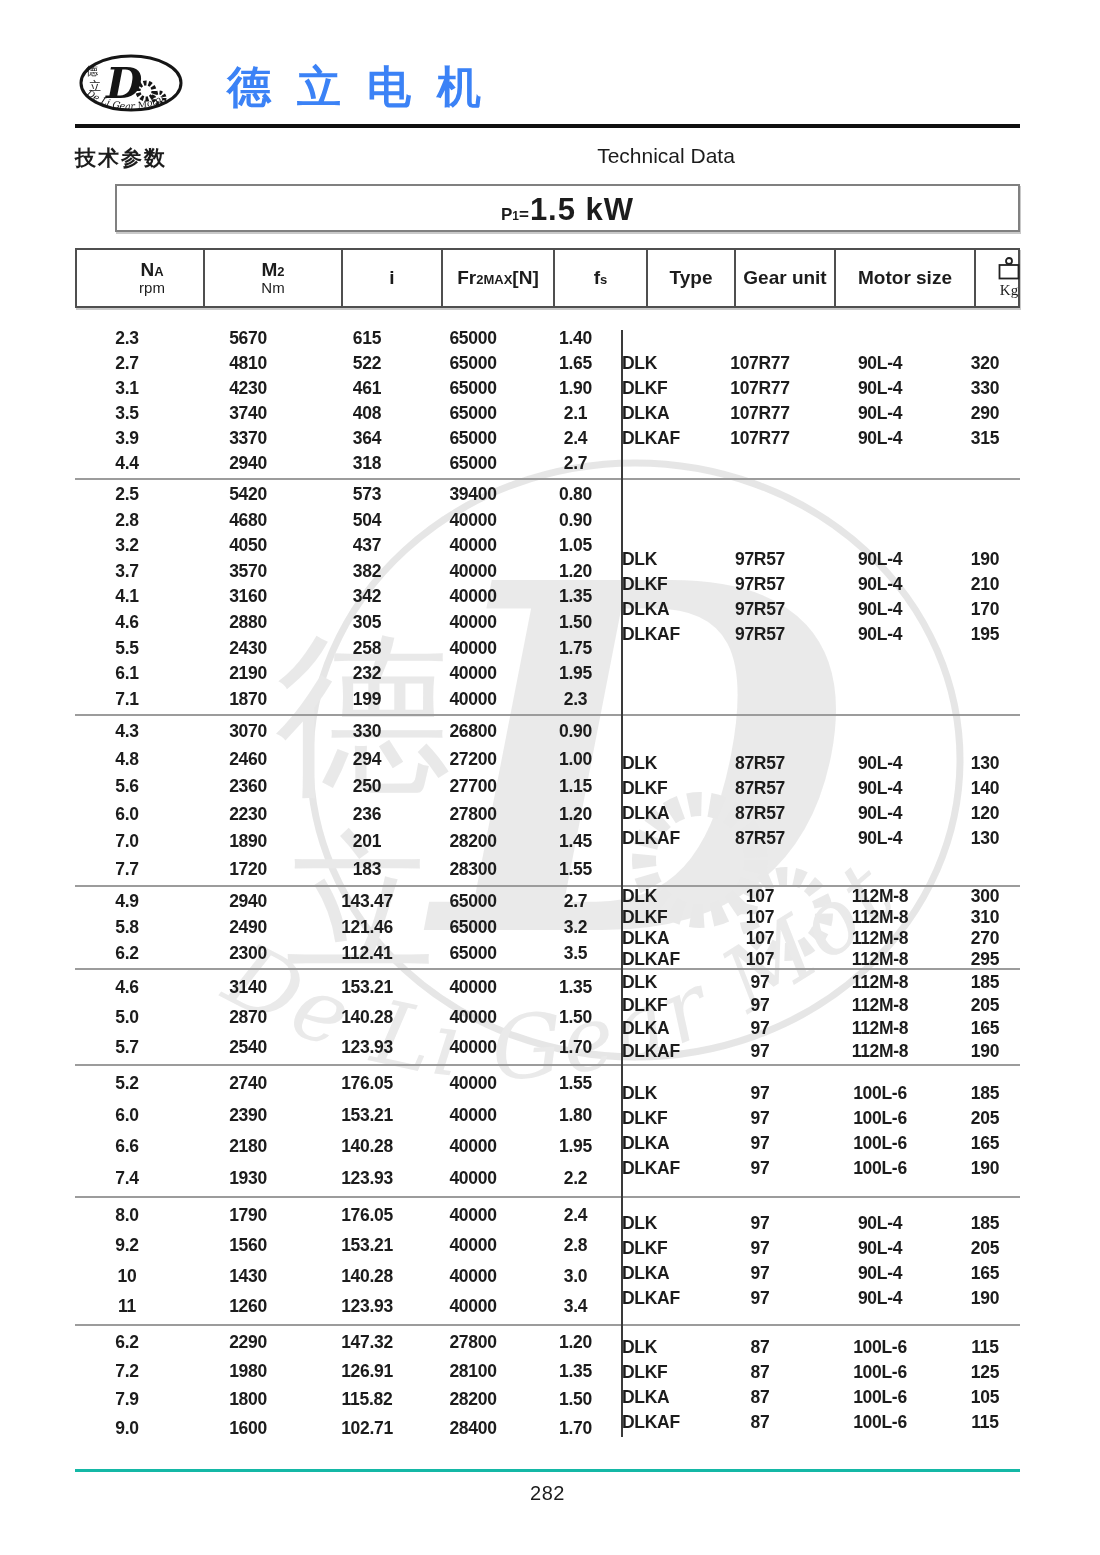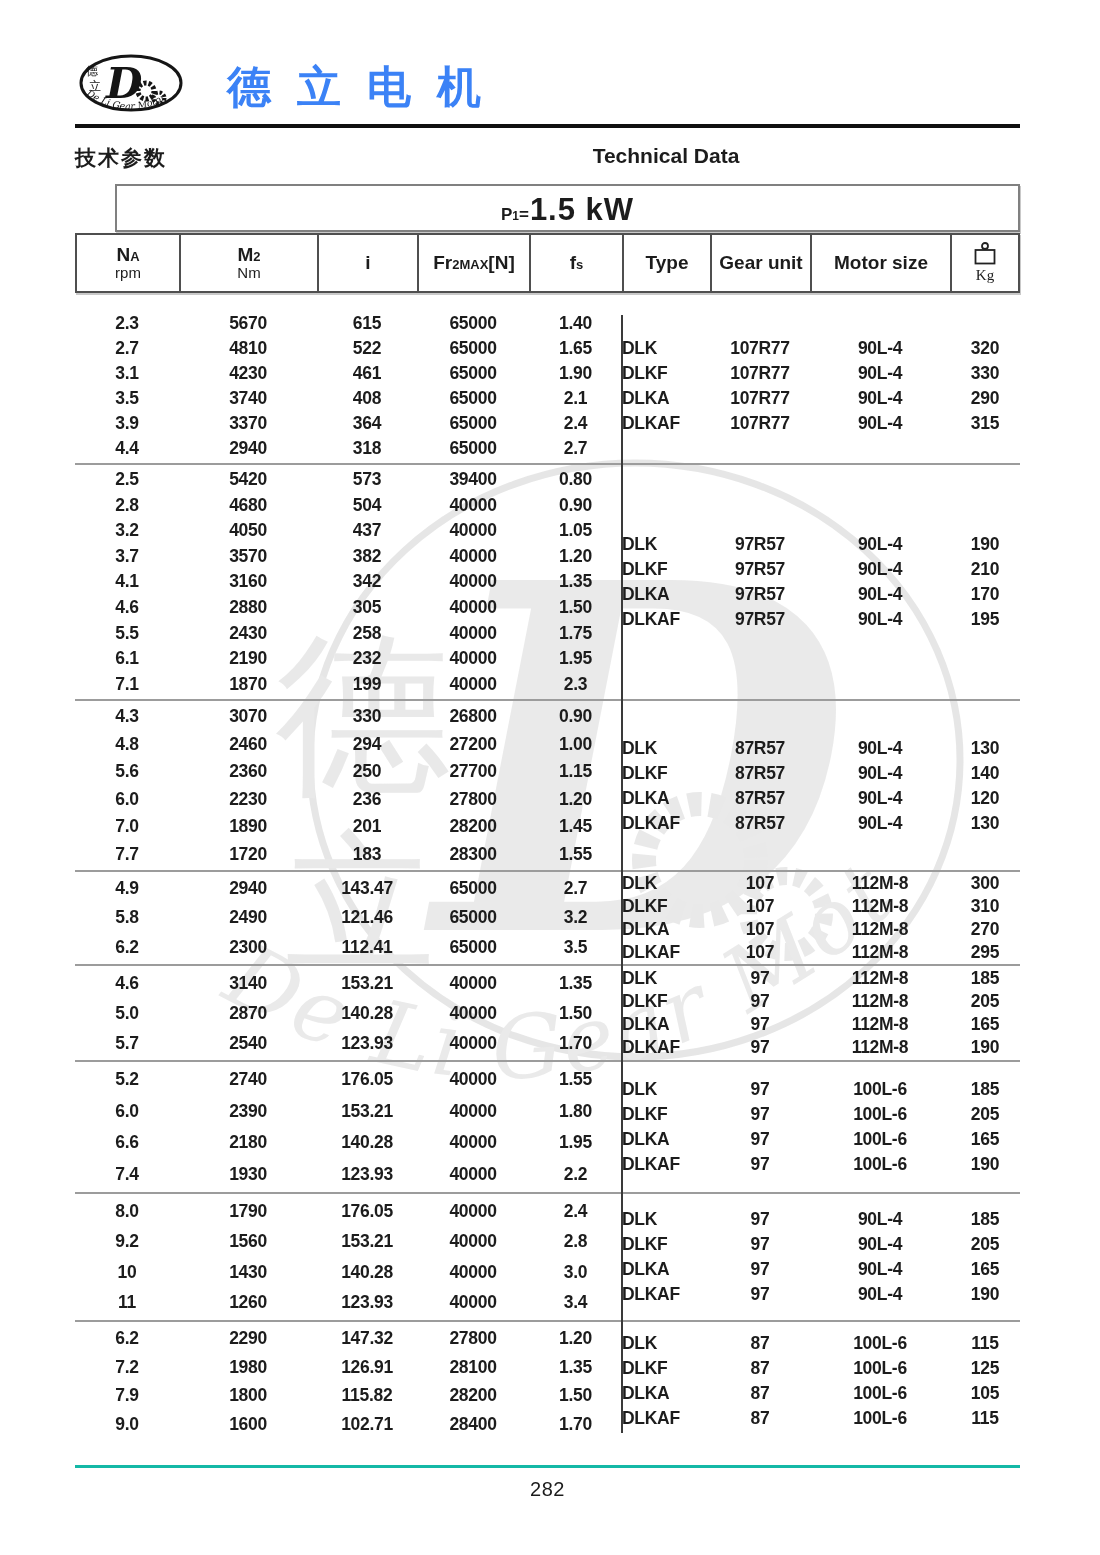--- a/index.html
+++ b/index.html
@@ -21,38 +21,38 @@
   .logo{width:112px;height:68px;flex:0 0 auto;}
   .logo text{font-family:"DejaVu Serif",serif;}
   .brand-name{
     margin-left:40px;font-family:"DejaVu Serif",serif;font-weight:bold;
     font-size:44px;letter-spacing:26px;white-space:nowrap;color:#3b82f6;
   }
   .top-rule{height:4px;background:#101010;margin-top:4px;}
 
   .title-row{position:relative;margin-top:16px;height:28px;}
   .title-cn{position:absolute;left:0;top:0;font-size:21px;font-weight:bold;letter-spacing:2px;}
-  .title-en{position:absolute;left:591px;top:0;transform:translateX(-50%);font-size:21px;font-weight:bold;}
+  .title-en{position:absolute;left:591px;top:0;transform:translateX(-50%);font-size:21px;font-weight:normal;}
 
   .power-box{
     margin-top:12px;height:48px;box-sizing:border-box;
     border:2px solid #808080;box-shadow:1px 2px 0 #c9c9c9;
     display:flex;align-items:baseline;justify-content:center;background:transparent;
     padding-top:6px;
     margin-left:40px;
   }
   .p-small{font-size:17px;font-weight:bold;}
   .p-small .psub{font-size:12px;}
   .p-big{font-size:31px;font-weight:bold;letter-spacing:1px;margin-left:1px;}
 
   
   .thead{
-    margin-top:1px;display:grid;
+    margin-top:16px;display:grid;
     grid-template-columns:104px 138px 100px 112px 93px 88px 100px 140px 66px;
-    border:2px solid #4f4f4f;box-sizing:border-box;height:60px;box-shadow:1px 2px 0 #c9c9c9;
+    border:2px solid #4f4f4f;box-sizing:border-box;height:60px;box-shadow:1px 2px 0 #c9c9c9;padding-left:24px;
   }
   .hcell{
     border-right:2px solid #4f4f4f;display:flex;flex-direction:column;
     align-items:center;justify-content:center;line-height:1.12;
   }
   .hcell:last-child{border-right:none;font-family:Liberation Serif, serif;}
   .h-main{font-size:19px;font-weight:bold;}
   .h-main .hsub{font-size:13px;font-weight:bold;}
   .h-sub{font-size:15px;font-weight:normal;}
   .hcell.kg .h-sub{margin-top:1px;}
@@ -64,21 +64,21 @@
   .block{display:flex;border-bottom:2px solid #9c9c9c;box-sizing:border-box;}
   .b7{border-bottom:none;}
   .left{width:547px;display:flex;flex-direction:column;justify-content:space-around;padding:2px 0;}
   .lrow{display:grid;grid-template-columns:104px 138px 100px 112px 93px;align-items:center;}
   .right{width:398px;display:flex;flex-direction:column;justify-content:center;}
   .rrow{display:grid;grid-template-columns:88px 100px 140px 70px;height:25px;align-items:center;}
   .b3 .rrow,.b4 .rrow{height:23px;}
   .b7 .left,.b7 .right{padding-bottom:26px;}
   .cell{text-align:center;font-size:17.5px;letter-spacing:-0.3px;white-space:nowrap;}
   .cell.cell-type{text-align:left;}
-  .b0{height:156px;} .b1{height:236px;} .b2{height:171px;} .b3{height:94px;}
+  .b0{height:156px;} .b1{height:236px;} .b2{height:171px;} .b3{height:83px;}
   .b4{height:96px;}  .b5{height:132px;} .b6{height:128px;} .b7{height:143px;}
 
   .footer{margin-top:10px;text-align:center;font-size:20px;letter-spacing:0.5px;}
 </style>
 </head>
 <body>
 
 <div class="page">
 
   <svg class="watermark" viewBox="0 0 880 740" aria-hidden="true">

